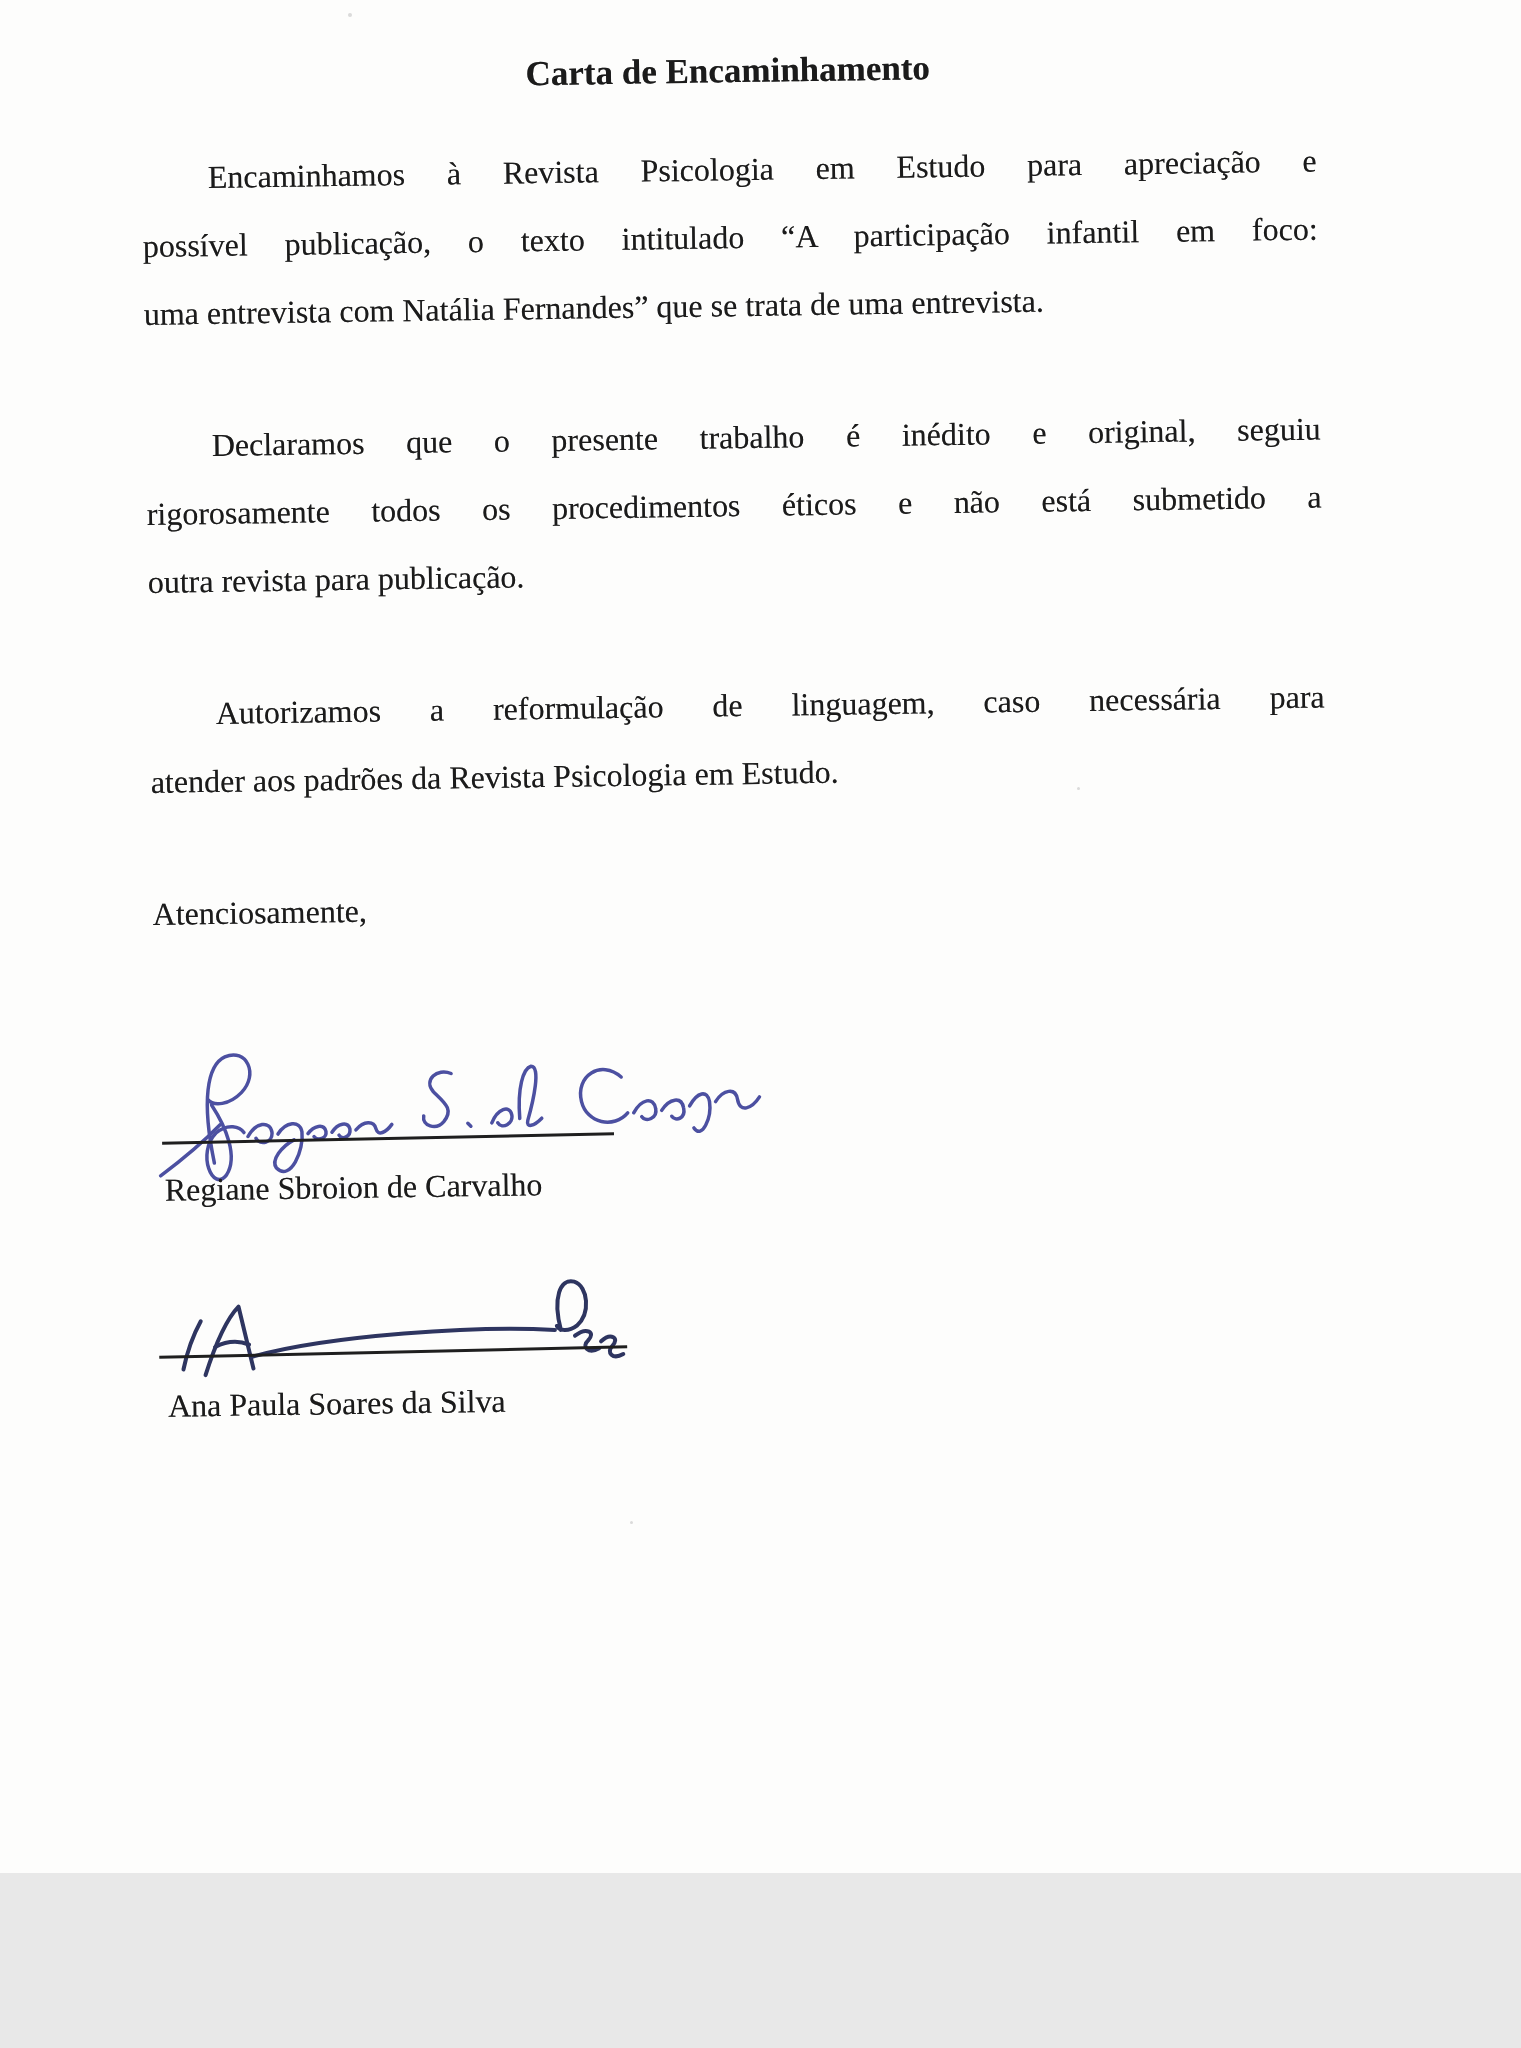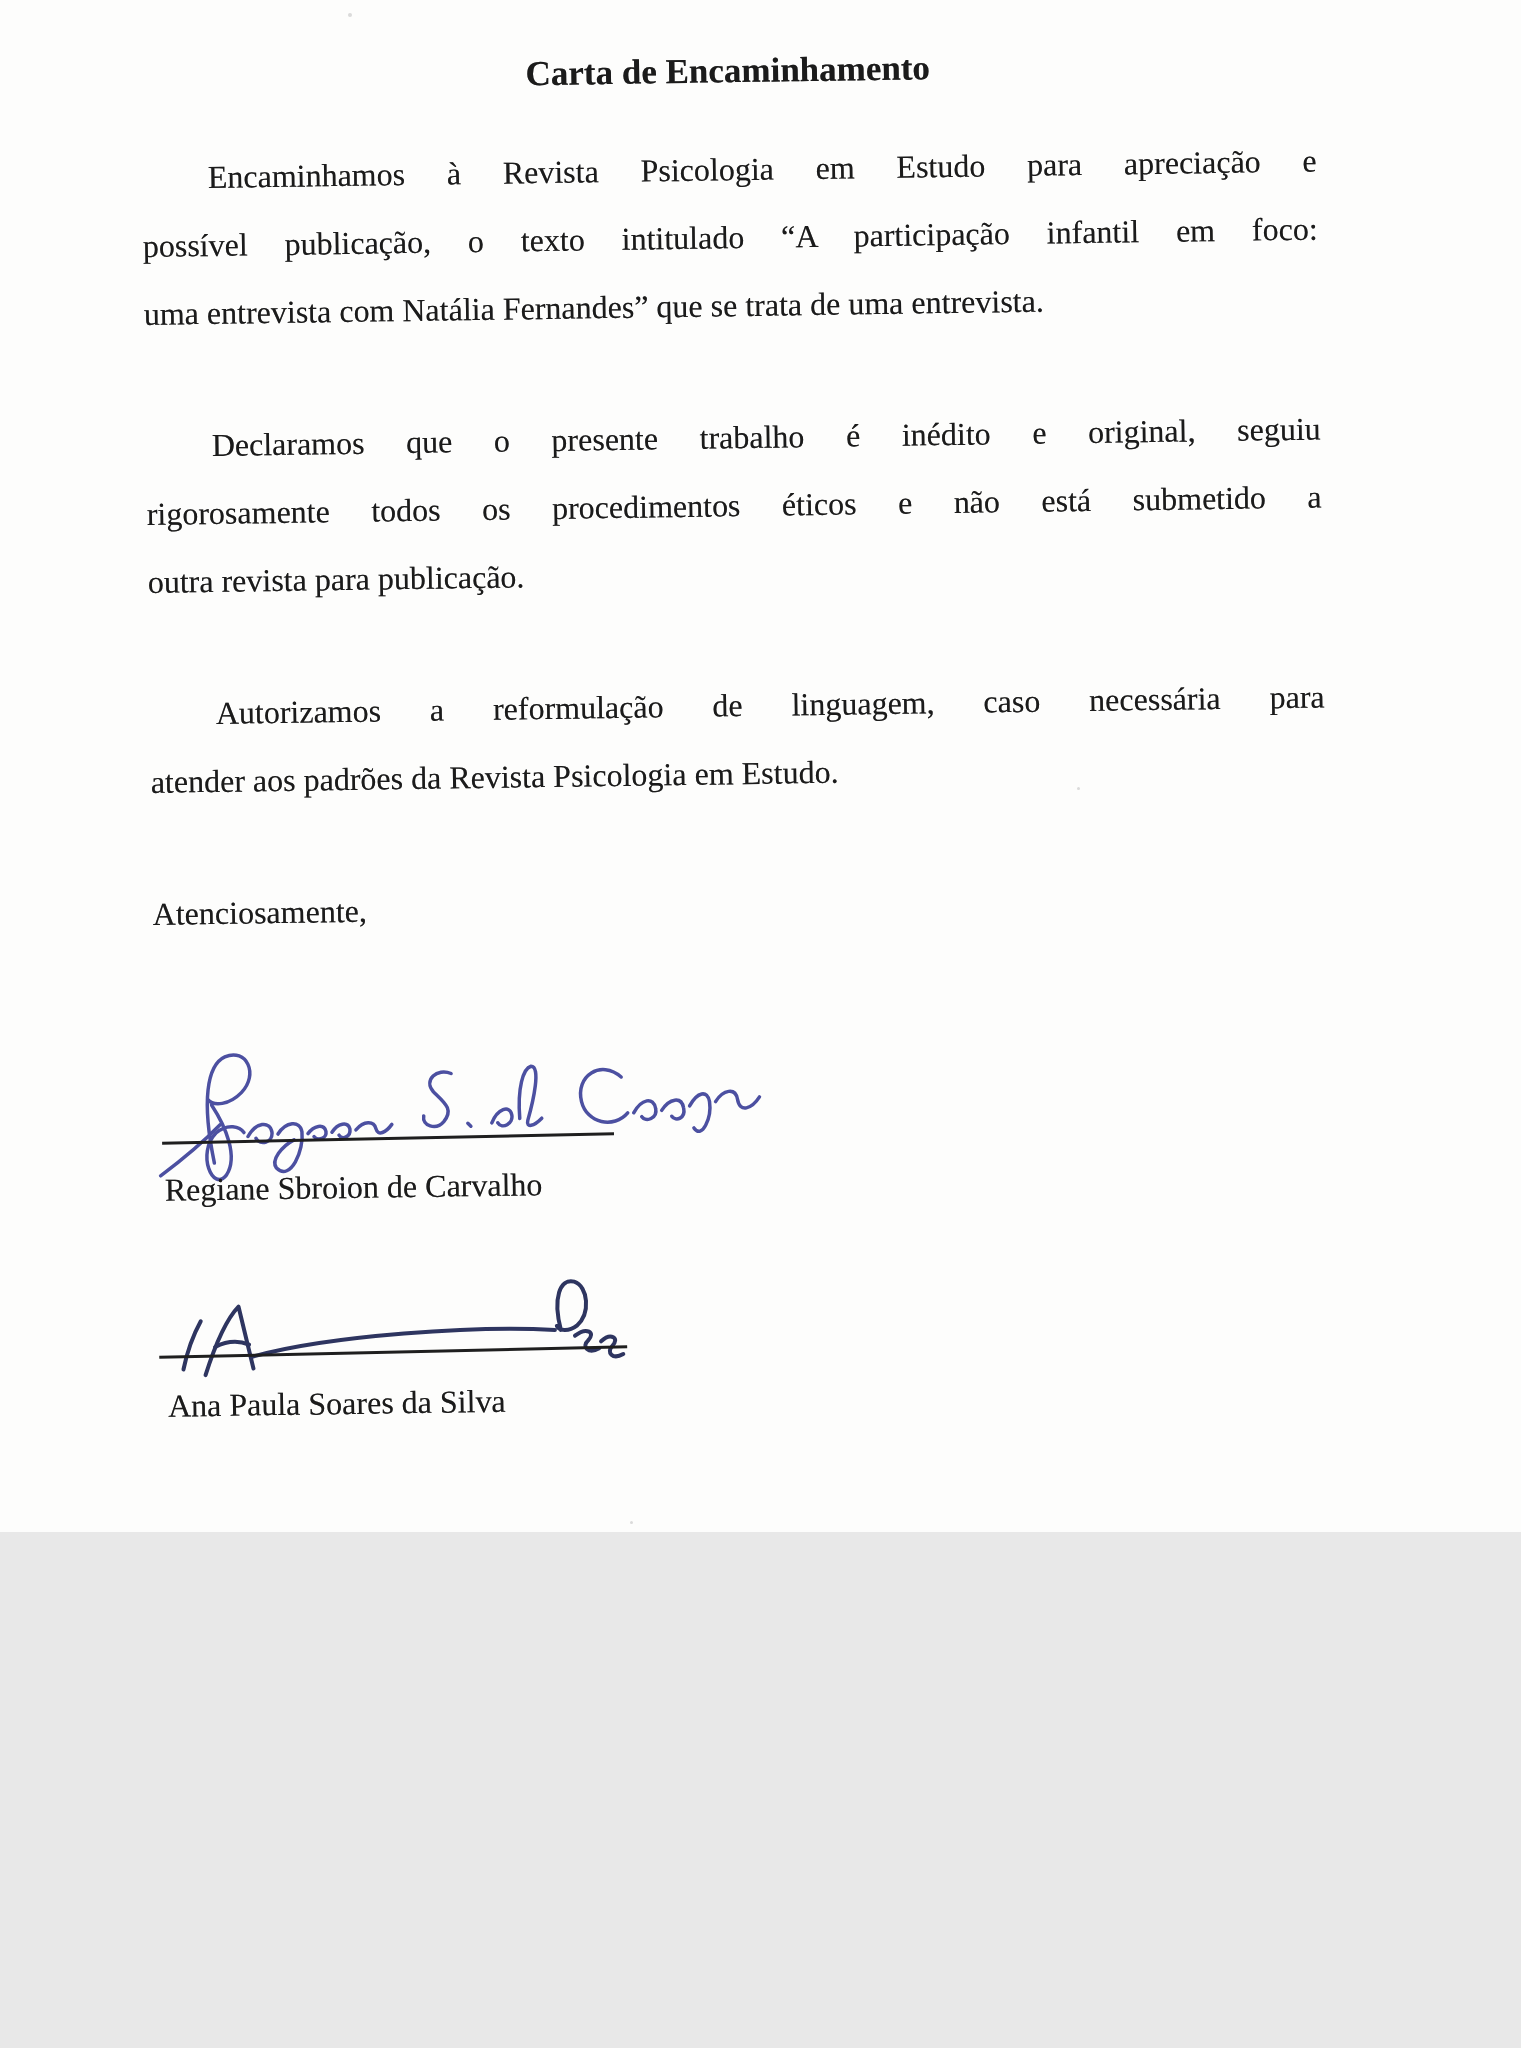--- a/index.html
+++ b/index.html
@@ -1,19 +1,19 @@
 <!DOCTYPE html>
 <html><head>
 <meta charset="utf-8">
 <style>
   html, body { margin: 0; padding: 0; background: #e8e8e8; }
   .page {
     position: relative;
     width: 1521px;
-    height: 1532px;
+    height: 1873px;
     background: #fdfdfc;
     overflow: hidden;
     font-family: "Liberation Serif", serif;
     color: #1b1b1b;
   }
   .content {
     position: absolute;
     left: 140px;
     top: 58px;
     width: 1175px;

